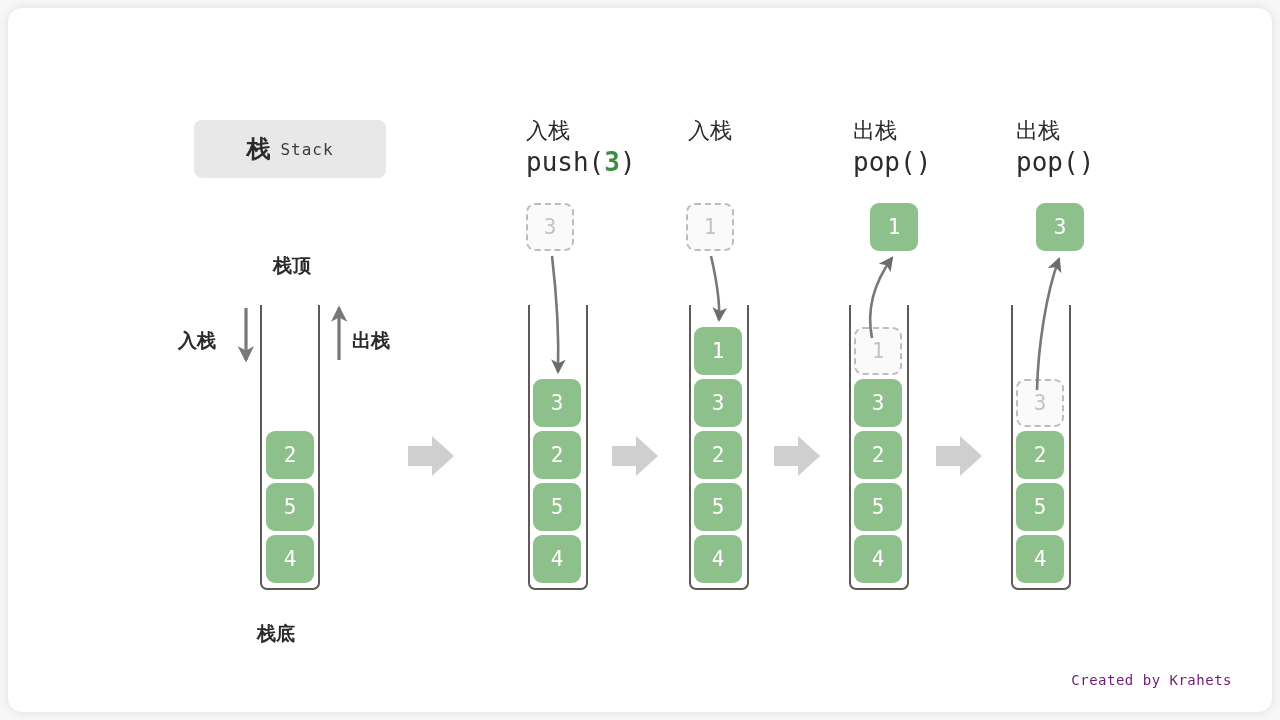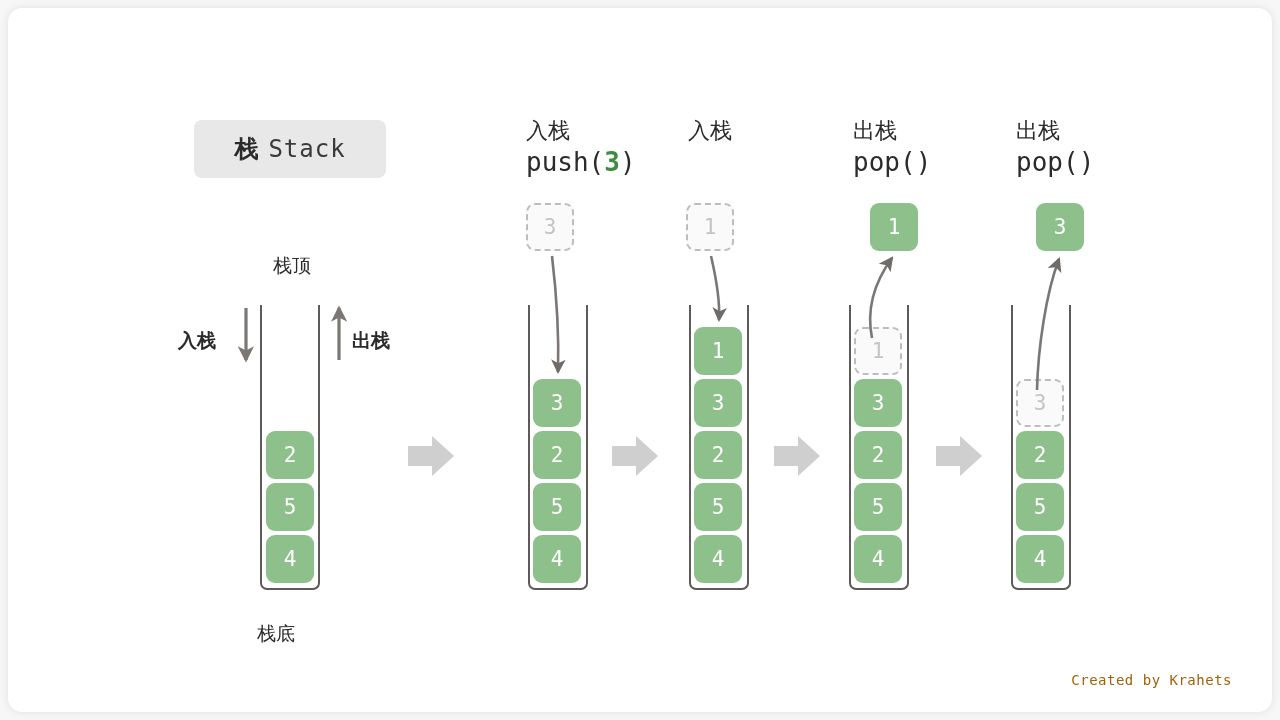--- a/index.html
+++ b/index.html
@@ -33,21 +33,21 @@
     border-radius: 8px;
     display: flex; align-items: center; justify-content: center;
     gap: 10px;
   }
   .title-cn {
     font-family: "Liberation Sans", sans-serif;
     font-weight: 700; font-size: 24px; color: #2b2b2b;
   }
   .title-en {
     font-family: "DejaVu Sans Mono", monospace;
-    font-weight: 400; font-size: 24px; color: #3a3a3a;
+    font-weight: 400; font-size: 16px; color: #3a3a3a;
     letter-spacing: 1px;
   }
 
   
   .op-label {
     position: absolute;
     width: 170px;
     text-align: left;
   }
   .op-cn {
@@ -93,30 +93,30 @@
   
   .side-label {
     position: absolute;
     font-family: "Liberation Sans", sans-serif;
     font-weight: 700; font-size: 19px; color: #2b2b2b;
     white-space: nowrap;
   }
   .cap-label {
     position: absolute;
     font-family: "Liberation Sans", sans-serif;
-    font-weight: 400; font-size: 19px; color: #2b2b2b;
+    font-weight: 700; font-size: 19px; color: #2b2b2b;
     white-space: nowrap; text-align: center;
   }
 
   
   .credit {
     position: absolute;
     right: 40px; bottom: 24px;
     font-family: "DejaVu Sans Mono", monospace;
-    font-size: 14px; color: #a16207;
+    font-size: 14px; color: #701a75;
     letter-spacing: 0.5px;
   }
   svg.overlay { position: absolute; inset: 0; width: 1280px; height: 720px; pointer-events: none; }
 </style>
 </head>
 <body>
 
 <div id="page">
   <div class="card">
     <div class="canvas">

